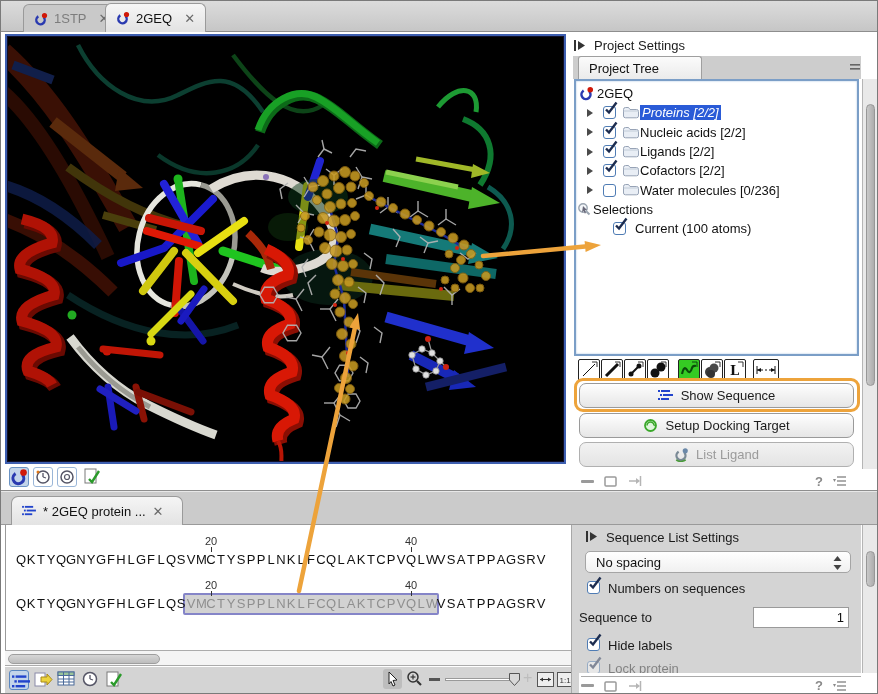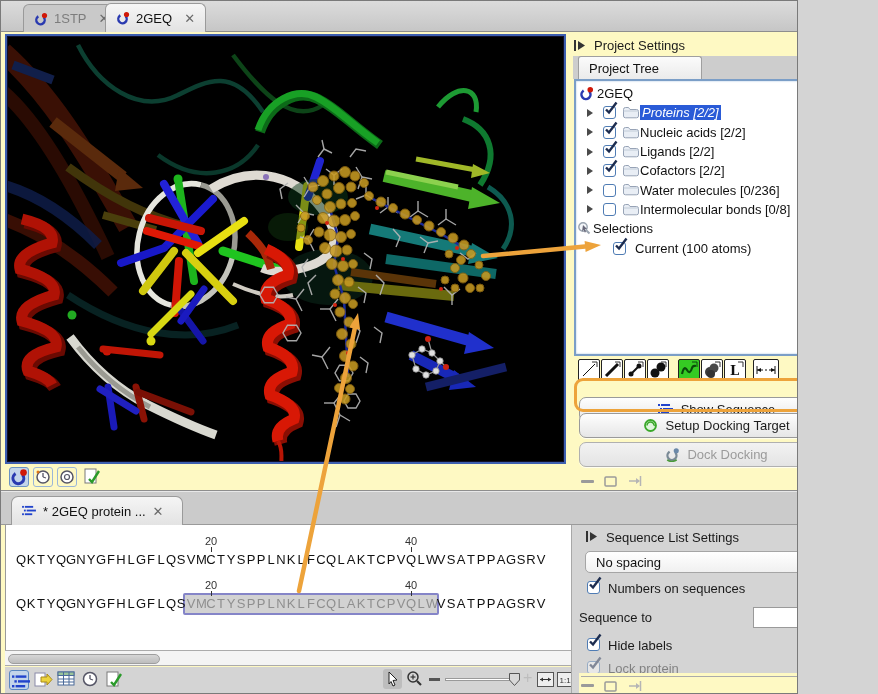--- a/index.html
+++ b/index.html
@@ -1,17 +1,17 @@
 <!DOCTYPE html>
 <html><head>
 <meta charset="utf-8">
 <style>
 * { margin:0; padding:0; box-sizing:border-box; }
 body { font-family:"Liberation Sans",sans-serif; background:#d4d4d4; }
-.window { position:relative; width:798px; height:694px; background:#fef9c3; border:1px solid #7a7a7a; overflow:hidden; }
+.window { position:relative; width:878px; height:694px; background:#ffffff; border:1px solid #7a7a7a; overflow:hidden; }
 .abs { position:absolute; }
 .tabbar { position:absolute; left:0; top:0; width:100%; height:31px; background:linear-gradient(#dcdcdc,#c6c6c6); border-bottom:1px solid #8e8e8e; }
 .dtab { position:absolute; top:3px; height:28px; display:flex; align-items:center; gap:6px; padding:0 10px; border:1px solid #9a9a9a; border-bottom:none; border-radius:6px 6px 0 0; }
 .dtab.inactive { background:#c9c9c9; color:#7d7d7d; }
 .dtab.active { top:2px; height:29px; background:linear-gradient(#f6f6f6,#e2e2e2); color:#111; }
 .dtab .x { color:#6a6a6a; font-size:13px; margin-left:6px; }
 .dtab .lbl { font-size:13px; }
 .viewer3d { position:absolute; left:4px; top:33px; width:561px; height:430px; border:2px solid #3e5fb0; background:#000; }
 .viewer3d .inner { position:absolute; inset:0; border:1px solid #10102a; overflow:hidden;}
 .rp-header { position:absolute; left:572px; top:33px; width:288px; height:22px; display:flex; align-items:center; gap:8px; font-size:13px; color:#1c1c1c; }
@@ -444,31 +444,20 @@
         <span class="cb" style="left:27px;"></span>
         <span style="position:absolute;left:46px;top:3px;">
           <svg width="17" height="13" viewBox="0 0 17 13">
             <path d="M1.5,3.5 q0,-2 2,-2 h3 l1.5,2 h6.5 q2,0 2,2 v4.5 q0,1.8 -2,1.8 h-11 q-2,0 -2,-1.8 z" fill="#e9eef5" stroke="#97a3b6"></path>
             <path d="M1.5,5 h15" stroke="#c2ccd8" fill="none"></path>
           </svg>
         </span>
         <span class="tlabel" style="left:64px;">Water molecules [0/236]</span>
       </div>
       <div class="trow">
-        <span class="disc"></span>
-        <span class="cb" style="left:27px;"></span>
-        <span style="position:absolute;left:46px;top:3px;">
-          <svg width="17" height="13" viewBox="0 0 17 13">
-            <path d="M1.5,3.5 q0,-2 2,-2 h3 l1.5,2 h6.5 q2,0 2,2 v4.5 q0,1.8 -2,1.8 h-11 q-2,0 -2,-1.8 z" fill="#e9eef5" stroke="#97a3b6"></path>
-            <path d="M1.5,5 h15" stroke="#c2ccd8" fill="none"></path>
-          </svg>
-        </span>
-        <span class="tlabel" style="left:64px;">Intermolecular bonds [0/8]</span>
-      </div>
-      <div class="trow">
         <span style="position:absolute;left:1px;top:2px;">
           <svg width="15" height="15" viewBox="0 0 15 15">
             <circle cx="6" cy="6" r="4.2" fill="#f2f5f8" stroke="#9aa4b0" stroke-width="1.4"></circle>
             <line x1="9.2" y1="9.2" x2="12.5" y2="12.5" stroke="#9aa4b0" stroke-width="2"></line>
             <polygon points="6,4 10,8 7.8,8.3 9,11 7.8,11.4 6.6,8.8 5,10.4" fill="#667"></polygon>
           </svg>
         </span>
         <span class="tlabel" style="left:17px;">Selections</span>
       </div>
       <div class="trow">
@@ -533,21 +522,21 @@
         <svg width="24" height="20" viewBox="0 0 24 20">
           <line x1="3" y1="10" x2="21" y2="10" stroke="#111" stroke-width="1" stroke-dasharray="2 2"></line>
           <polygon points="3,10 7,8 7,12" fill="#111"></polygon>
           <polygon points="21,10 17,8 17,12" fill="#111"></polygon>
           <line x1="3" y1="6" x2="3" y2="14" stroke="#111"></line>
           <line x1="21" y1="6" x2="21" y2="14" stroke="#111"></line>
         </svg>
       </span>
   </div>
 
-  <div class="btn" style="top:396px;gap:8px;">
+  <div class="btn" style="top:382px;gap:8px;">
     <svg width="15" height="13" viewBox="0 0 15 13">
         <g fill="#2244cc">
           <rect x="0" y="1" width="2" height="2"></rect>
           <rect x="3" y="1" width="9" height="2"></rect>
           <rect x="2" y="5" width="2" height="2"></rect>
           <rect x="5" y="5" width="10" height="2"></rect>
           <rect x="0" y="9" width="2" height="2"></rect>
           <rect x="3" y="9" width="8" height="2"></rect>
         </g>
       </svg>
@@ -561,21 +550,21 @@
         <polygon points="11,7.5 13,5.5 13,9.5" fill="#3aa82a"></polygon>
       </svg>
     <span>Setup Docking Target</span>
   </div>
   <div class="btn disabled" style="top:441px;">
     <svg width="15" height="15" viewBox="0 0 14 14">
         <circle cx="6.5" cy="8" r="4.2" fill="none" stroke="#7a8a96" stroke-width="2.2" stroke-dasharray="20 6.4" transform="rotate(-40 6.5 8)"></circle>
         <circle cx="10.5" cy="3.5" r="2.4" fill="#6a88a8"></circle>
         <path d="M2,12 Q6,15 11,12" fill="none" stroke="#4a9a3a" stroke-width="1.4"></path>
       </svg>
-    <span>Dock Docking</span>
+    <span>List Ligand</span>
   </div>
 
   <div class="statusrow" style="left:580px; top:471px; width:280px; height:18px;">
     <span style="width:13px; height:3px; background:#9a9a9a; border-radius:1px;"></span>
     <svg width="14" height="12" viewBox="0 0 14 12">
         <rect x="1" y="2" width="11" height="9" fill="none" stroke="#9a9a9a" stroke-width="1.5" rx="1"></rect>
       </svg>
     <svg width="15" height="12" viewBox="0 0 15 12">
         <line x1="1" y1="6" x2="8" y2="6" stroke="#b5b5b5" stroke-width="1.5"></line>
         <polygon points="8,3 12,6 8,9" fill="#b5b5b5"></polygon>

